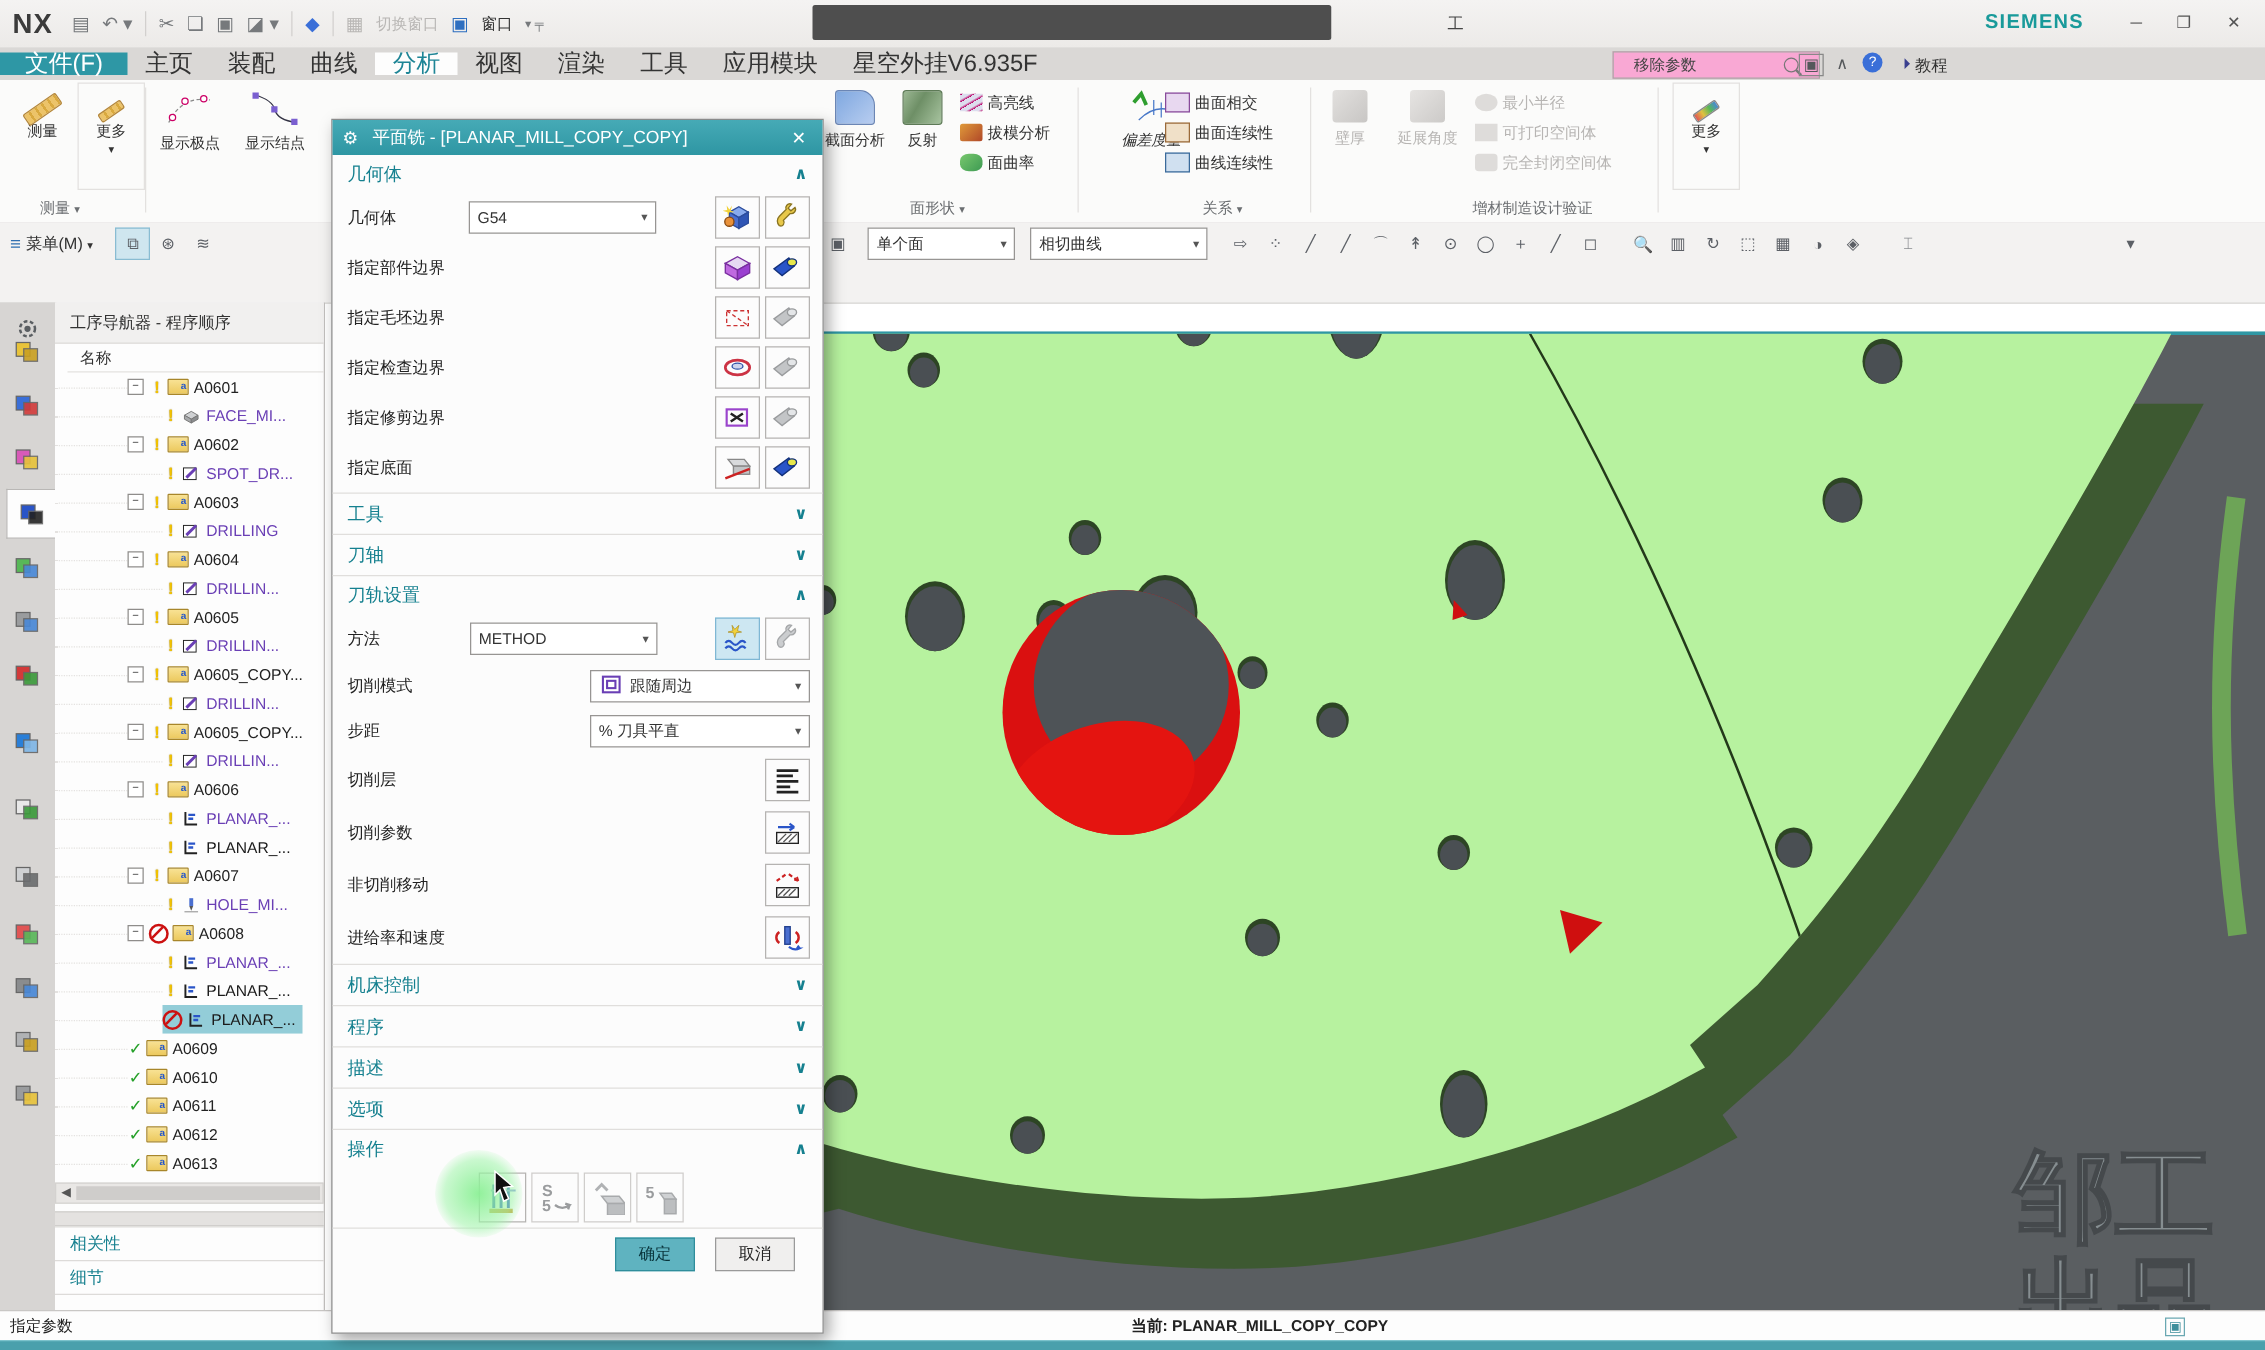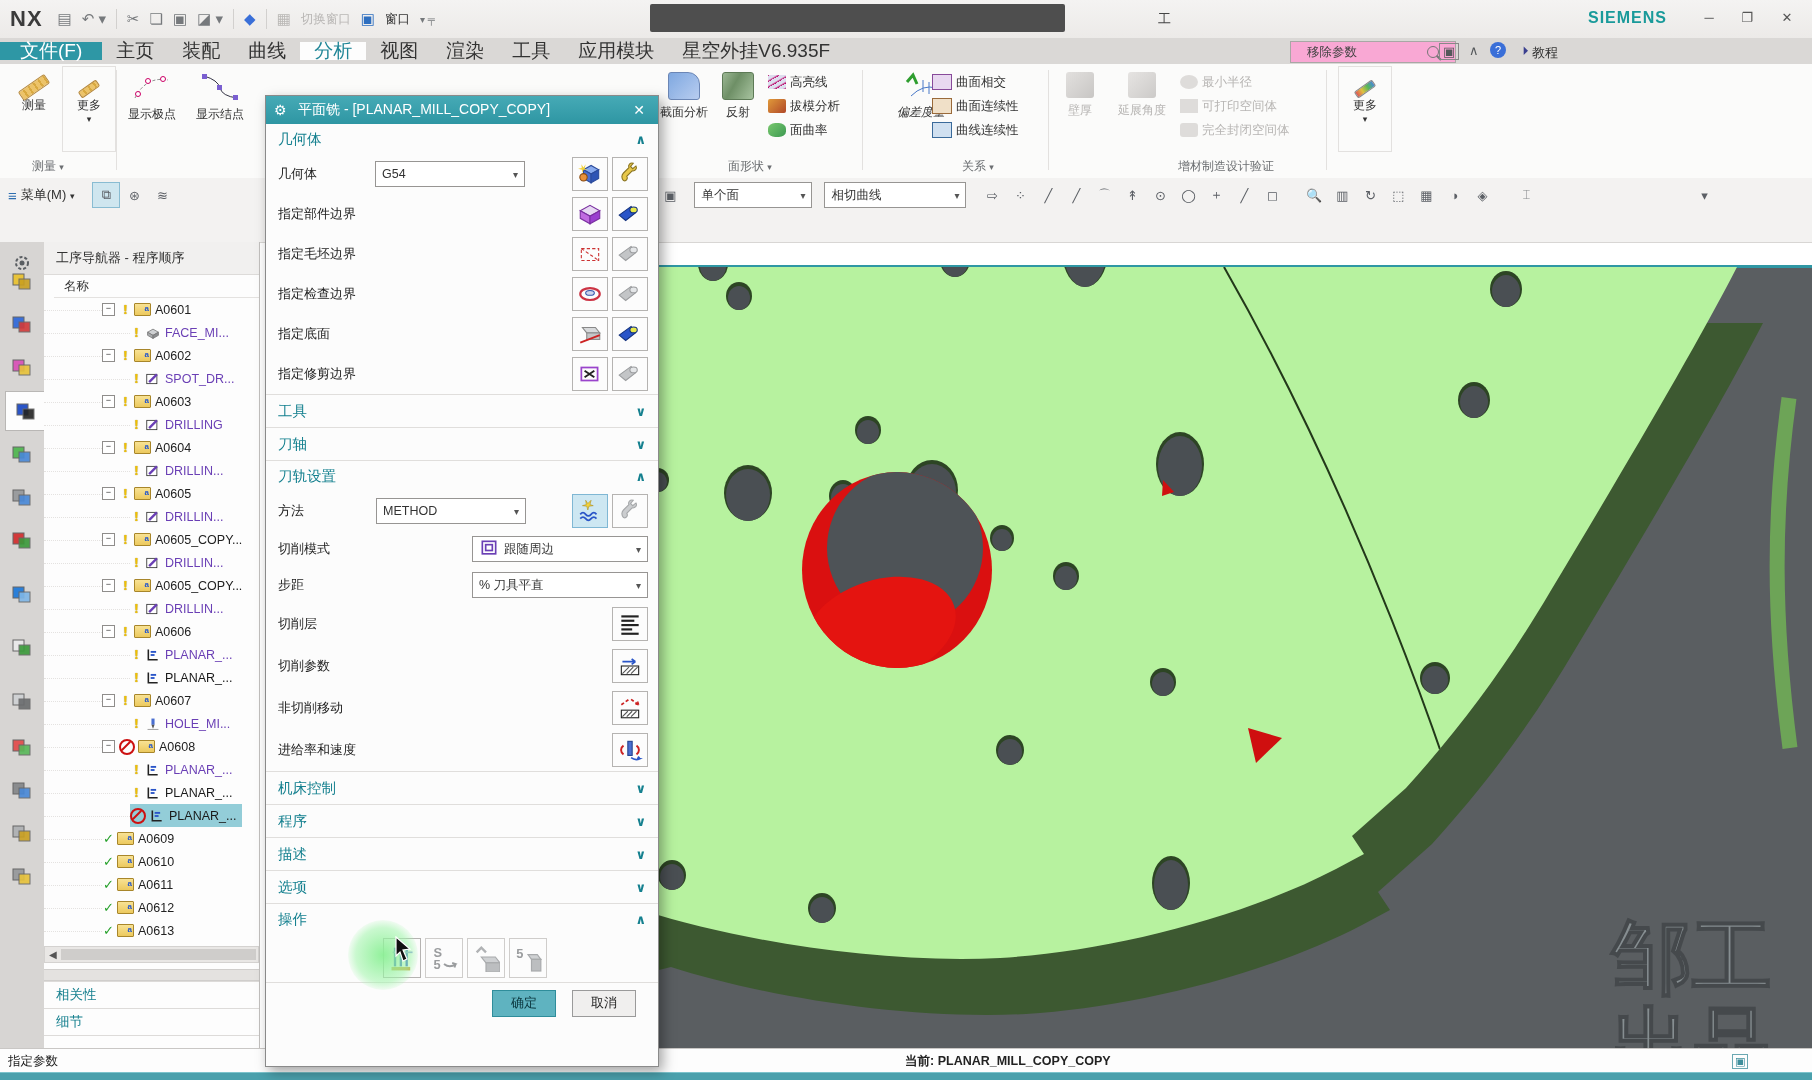--- a/index.html
+++ b/index.html
@@ -858,49 +858,49 @@
             </svg>
           </div>
     <div class="ibtn">
             <svg width="26" height="26" viewBox="0 0 24 24">
               <path d="M2 13 L13 5 L17 11 L8 18 Z" fill="#c3c5c7" stroke="#9a9c9e"></path>
               <ellipse cx="15.3" cy="8.2" rx="3.4" ry="2.6" fill="#e4e6e8" stroke="#9a9c9e"></ellipse>
             </svg>
           </div>
         </div>
         <div class="drow" style="height: 40px;">
+          <span class="dlabel">指定修剪边界</span>
+          <span class="dspacer"></span>
+    <div class="ibtn">
+            <svg width="26" height="26" viewBox="0 0 24 24">
+              <rect x="4" y="6" width="15" height="12" fill="none" stroke="#9a44cc" stroke-width="1.6"></rect>
+              <path d="M7 9 L16 15 M16 9 L7 15" stroke="#222" stroke-width="1.8"></path>
+            </svg>
+          </div>
+    <div class="ibtn">
+            <svg width="26" height="26" viewBox="0 0 24 24">
+              <path d="M2 13 L13 5 L17 11 L8 18 Z" fill="#c3c5c7" stroke="#9a9c9e"></path>
+              <ellipse cx="15.3" cy="8.2" rx="3.4" ry="2.6" fill="#e4e6e8" stroke="#9a9c9e"></ellipse>
+            </svg>
+          </div>
+        </div>
+        <div class="drow" style="height: 40px;">
           <span class="dlabel">指定底面</span>
           <span class="dspacer"></span>
     <div class="ibtn">
             <svg width="26" height="26" viewBox="0 0 24 24">
               <polygon points="5,6 17,6 21,11 9,11" fill="#d8dadc" stroke="#888"></polygon>
               <rect x="9" y="11" width="12" height="6" fill="#c3c5c7" stroke="#888"></rect>
               <line x1="3" y1="20" x2="21" y2="13" stroke="#cc2222" stroke-width="1.8"></line>
             </svg>
           </div>
     <div class="ibtn">
             <svg width="26" height="26" viewBox="0 0 24 24">
               <path d="M2 13 L13 5 L17 11 L8 18 Z" fill="#2a55c8" stroke="#14327c"></path>
               <ellipse cx="15.3" cy="8.2" rx="3.4" ry="2.6" fill="#e8e84a" stroke="#14327c"></ellipse>
-            </svg>
-          </div>
-        </div>
-        <div class="drow" style="height: 40px;">
-          <span class="dlabel">指定修剪边界</span>
-          <span class="dspacer"></span>
-    <div class="ibtn">
-            <svg width="26" height="26" viewBox="0 0 24 24">
-              <rect x="4" y="6" width="15" height="12" fill="none" stroke="#9a44cc" stroke-width="1.6"></rect>
-              <path d="M7 9 L16 15 M16 9 L7 15" stroke="#222" stroke-width="1.8"></path>
-            </svg>
-          </div>
-    <div class="ibtn">
-            <svg width="26" height="26" viewBox="0 0 24 24">
-              <path d="M2 13 L13 5 L17 11 L8 18 Z" fill="#c3c5c7" stroke="#9a9c9e"></path>
-              <ellipse cx="15.3" cy="8.2" rx="3.4" ry="2.6" fill="#e4e6e8" stroke="#9a9c9e"></ellipse>
             </svg>
           </div>
         </div>
       </div>
 
     <div class="sechead" style="height:32px;">
       <span class="t">工具</span>
         <span class="ch">∨</span>
     </div>
     <div class="sechead" style="height:32px;">

